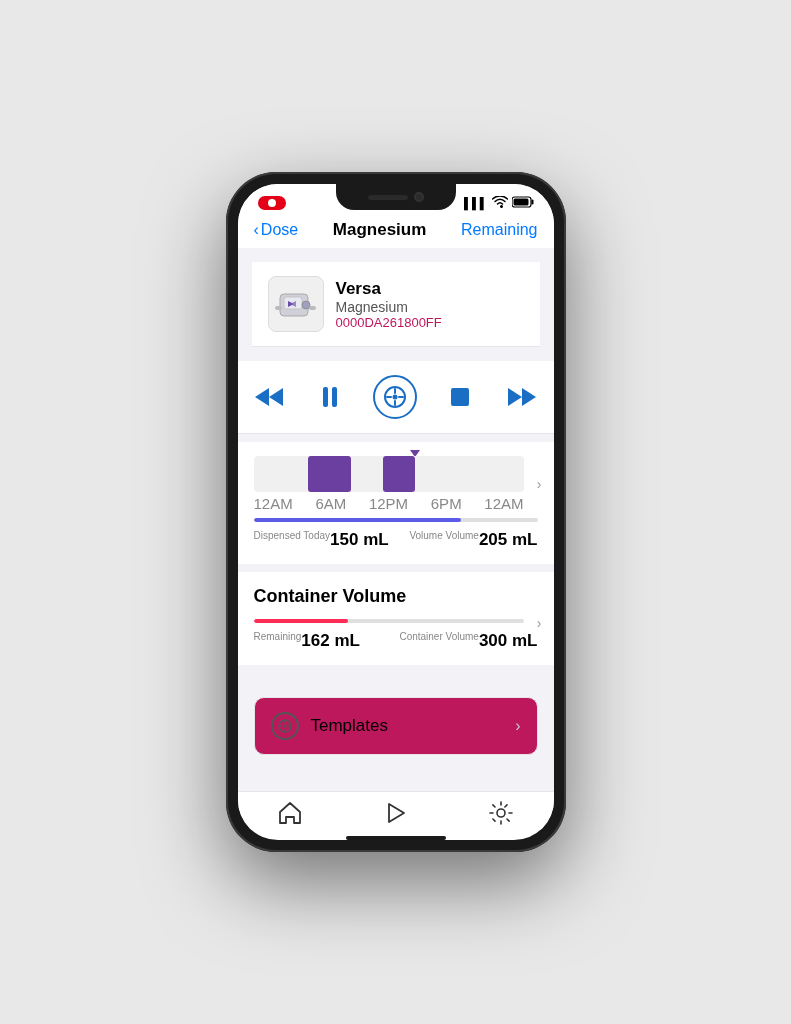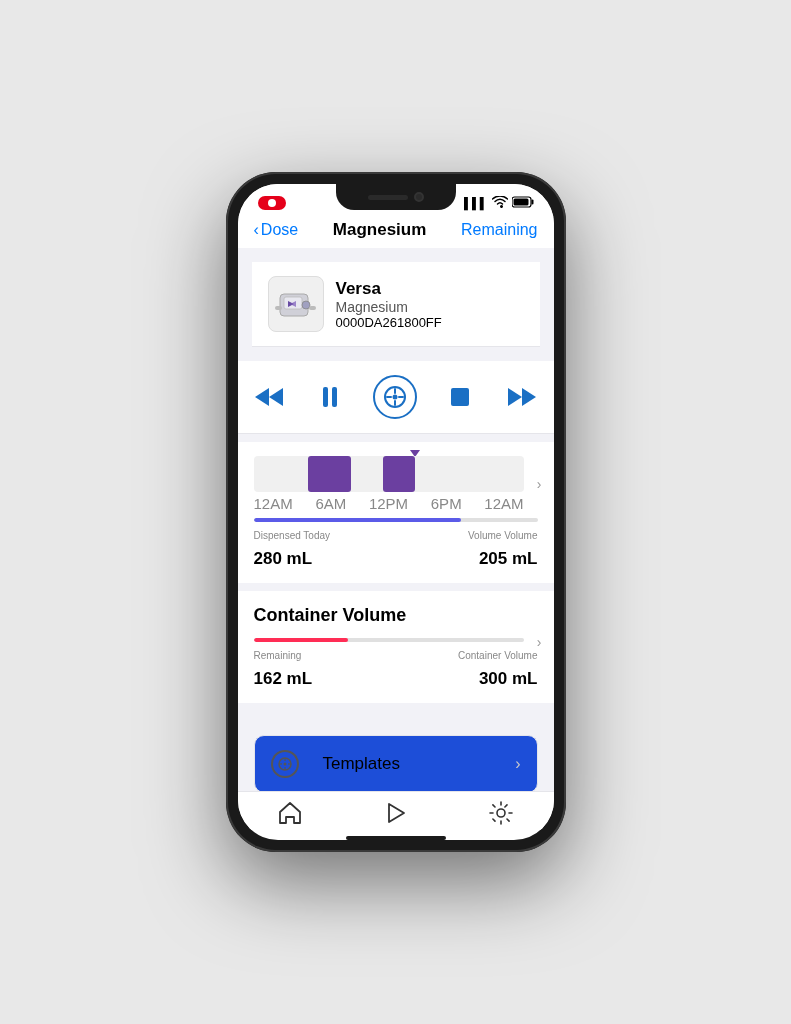--- a/index.html
+++ b/index.html
@@ -169,21 +169,21 @@
       color: #000;
     }
 
     .device-subtitle {
       font-size: 14px;
       color: #555;
     }
 
     .device-id {
       font-size: 13px;
-      color: #000000;
+      color: #be185d;
     }
 
     
     .controls-section {
       background: #fff;
       padding: 14px 0;
       display: flex;
       justify-content: space-around;
       align-items: center;
       margin-top: 8px;
@@ -305,44 +305,43 @@
     }
 
     .volume-row {
       display: flex;
       justify-content: space-between;
       align-items: flex-start;
     }
 
     .volume-label-group {
       display: flex;
-      flex-direction: column;
-      gap: 8px;
+      flex-direction: row;
     }
 
     .volume-label {
       font-size: 10px;
       color: #888;
     }
 
     .volume-value {
       font-size: 17px;
       font-weight: 600;
       color: #000;
     }
 
     
     .templates-row {
-      background: #1d4ed8;
+      background: #be185d;
       margin: 8px 16px;
       border-radius: 10px;
       padding: 14px 16px;
       display: flex;
       align-items: center;
-      gap: 24px;
+      gap: 12px;
       cursor: pointer;
       border: 1px solid #e5e5ea;
     }
 
     .templates-icon {
       width: 28px;
       height: 28px;
       border: 2px solid #555;
       border-radius: 50%;
       display: flex;
@@ -518,21 +517,21 @@
           <span class="schedule-arrow">›</span>
         </div>
         <div class="progress-bar-wrap">
           <div class="progress-bar-bg">
             <div class="progress-bar-fill-blue" style="width: 73%;"></div>
           </div>
         </div>
         <div class="volume-row">
           <div class="volume-label-group">
             <span class="volume-label">Dispensed Today</span>
-            <span class="volume-value">280 mL</span>
+            <span class="volume-value">150 mL</span>
           </div>
           <div class="volume-label-group" style="text-align:right;">
             <span class="volume-label">Volume Volume</span>
             <span class="volume-value">205 mL</span>
           </div>
         </div>
       </div>
 
       <div class="section" style="margin-top:8px;">
         <div class="section-title">Container Volume</div>

